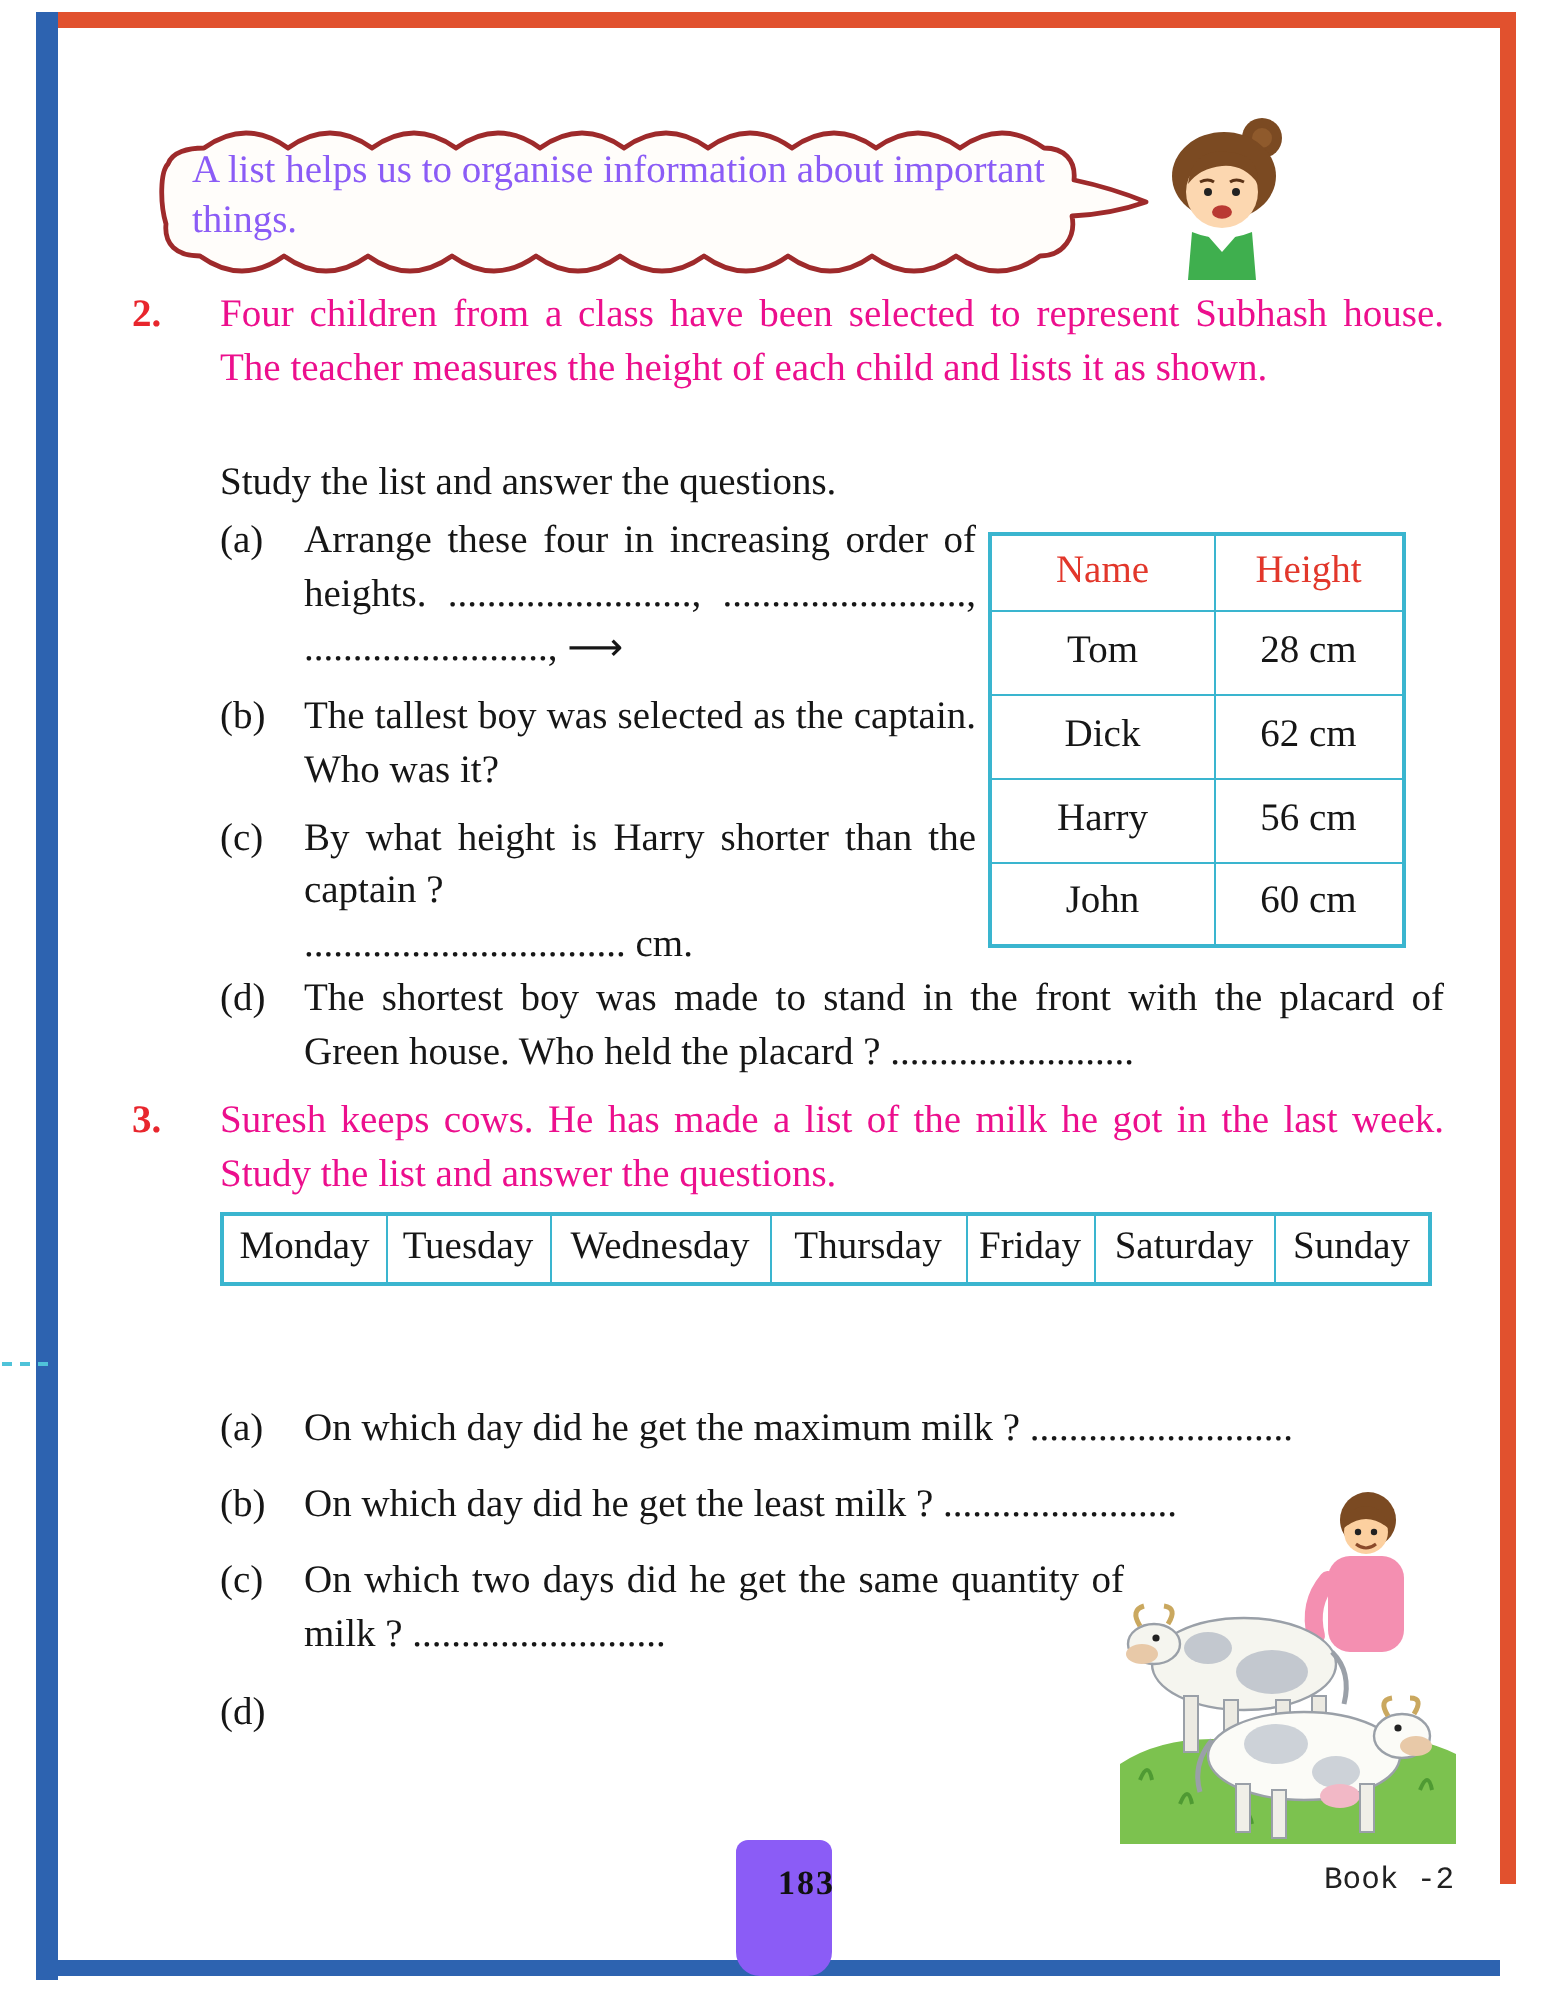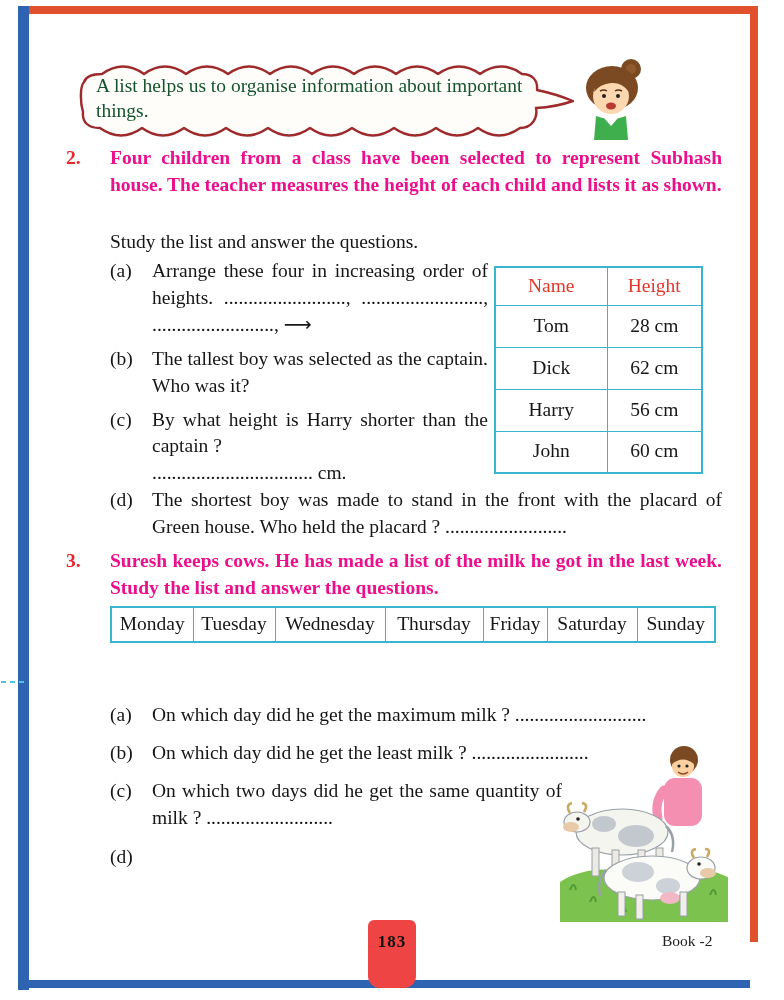--- a/index.html
+++ b/index.html
@@ -15,27 +15,27 @@
   .bar-top    { left:29px;  top:6px;   width:729px; height:8px;   background:#e1512e; }
   .bar-right  { left:750px; top:6px;   width:8px;   height:936px; background:#e1512e; }
   .bar-bottom { left:29px;  top:980px; width:721px; height:8px;   background:#2d63b0; }
   .fold-marks { position:absolute; left:1px; top:681px; display:flex; gap:4px; }
   .fold-marks i { width:5px; height:2px; background:#4fc3d9; display:block; }
 
   
   .bubble-wrap { position:absolute; left:70px; top:54px; width:505px; height:92px; }
   .bubble-text {
     position:absolute; left:26px; top:19px; width:432px;
-    font-size:19.5px; line-height:1.3; color:#14532d;
+    font-size:19.5px; line-height:1.3; color:#8b5cf6;
   }
   .girl { position:absolute; left:574px; top:56px; width:78px; height:88px; }
 
   
   .q-num { position:absolute; font-weight:bold; color:#e8262d; font-size:19.5px; }
-  .q-prompt { position:absolute; font-weight:bold; color:#ec0f8d; text-align:justify;
+  .q-prompt { position:absolute; font-weight:normal; color:#ec0f8d; text-align:justify;
               font-size:19.5px; line-height:1.37; }
   .plain { position:absolute; }
 
   .items { position:absolute; }
   .item { display:flex; margin-bottom:7px; }
   .item .lbl { flex:0 0 42px; width:42px; }
   .item .txt { flex:1; text-align:justify;font-family:Liberation Serif, serif; }
   .item .txt.narrow { flex:none; width:410px; }
   .arrow { letter-spacing:-1px; }
 
@@ -53,24 +53,24 @@
   .milk-table { position:absolute; left:110px; top:606px; table-layout:fixed; }
   .milk-table th { height:35px; }
   .milk-table td { height:35px; }
 
   
   .cow-scene { position:absolute; left:560px; top:740px; width:168px; height:182px; }
 
   
   .page-tab {
     position:absolute; left:368px; top:920px; width:48px; height:68px;
-    background:#ef4444; border-radius:6px 6px 12px 12px; z-index:3; text-align:center;
+    background:#8b5cf6; border-radius:6px 6px 12px 12px; z-index:3; padding-left:21px;
   }
   .page-tab .num { margin-top:10px; font-weight:bold; font-size:17px; letter-spacing:1px; color:#111; }
-  .book-label { position:absolute; left:662px; top:930px; font-size:15.5px; color:#222; }
+  .book-label { position:absolute; left:662px; top:930px; font-size:15.5px; color:#222;font-family:Liberation Mono, monospace; }
 </style>
 </head>
 <body>
 
 <div class="page">
 
   <div class="bar bar-left"></div>
   <div class="bar bar-top"></div>
   <div class="bar bar-right"></div>
   <div class="bar bar-bottom"></div>

